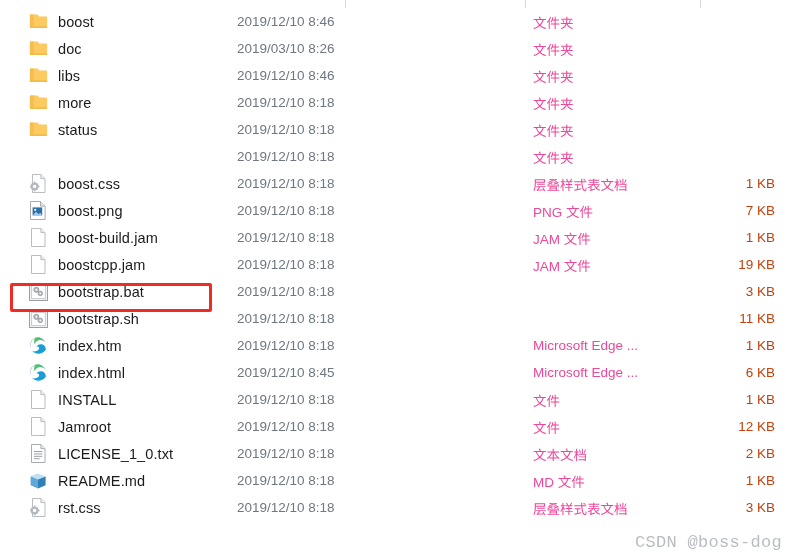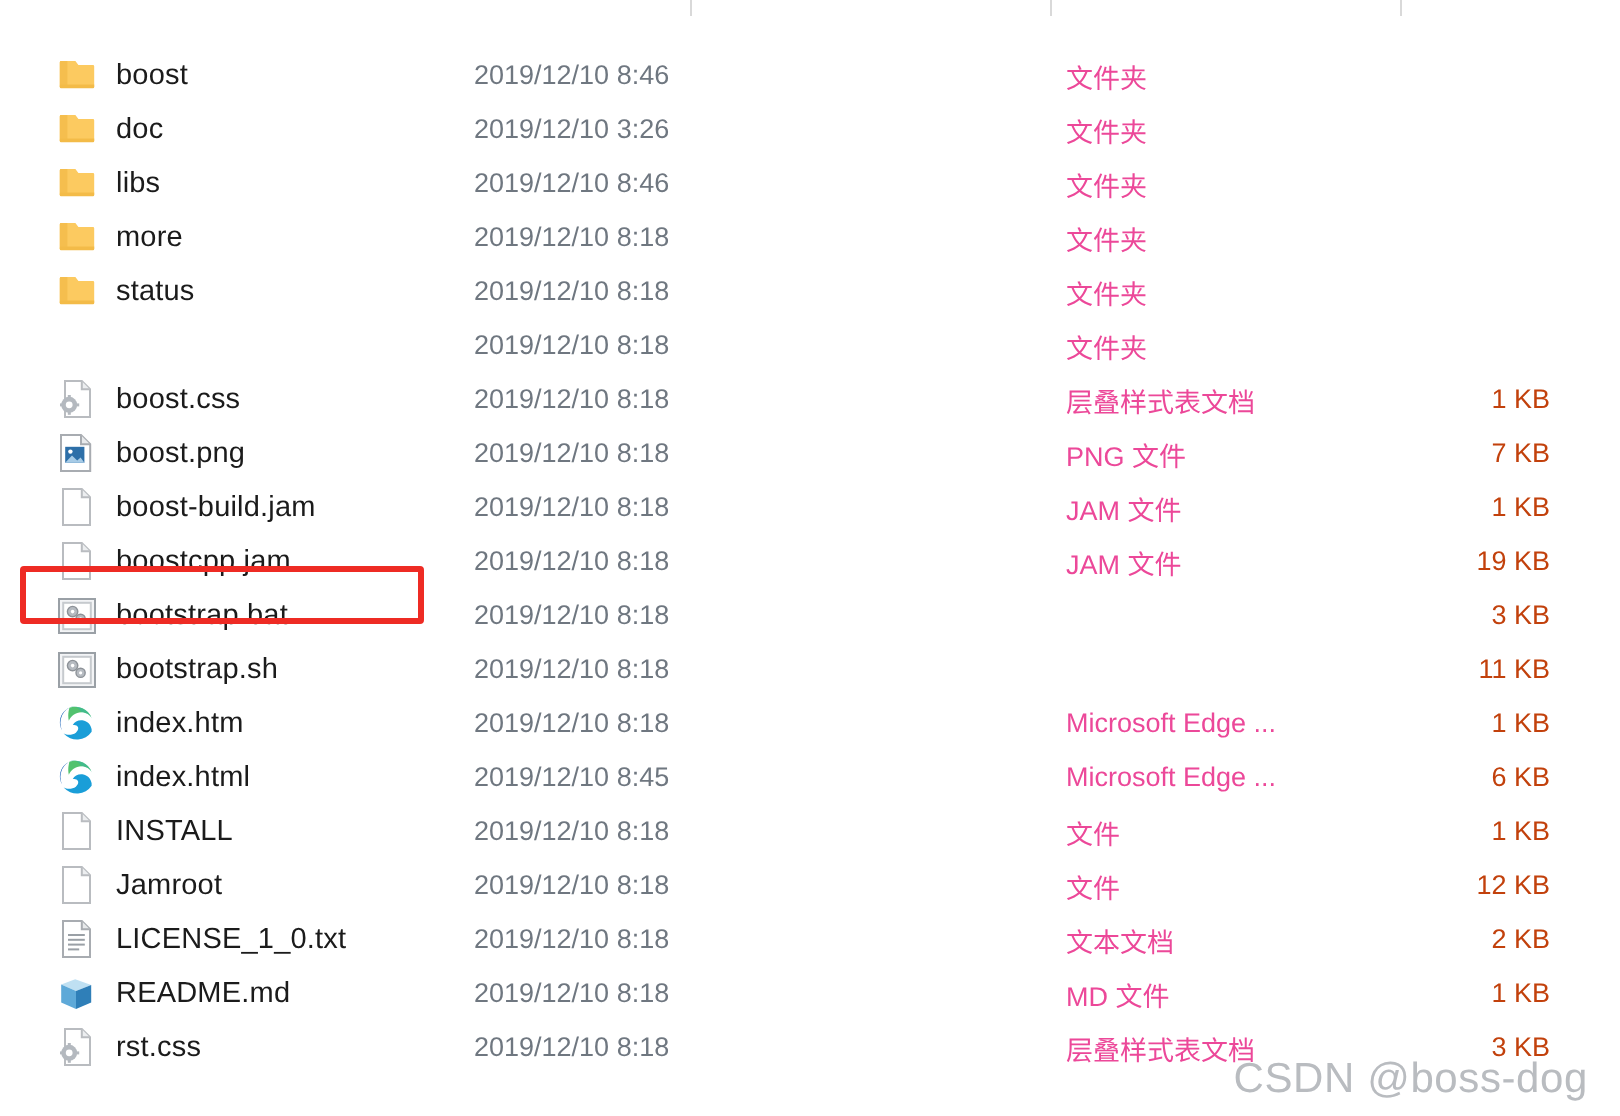--- a/index.html
+++ b/index.html
@@ -23,21 +23,21 @@
     position: absolute;
     top: 0;
     width: 1px;
     height: 8px;
     background: #d9d9d9;
   }
 
   
   .file-list {
     position: absolute;
-    top: 24px;
+    top: 8px;
     left: 0;
     width: 810px;
   }
   .file-row {
     position: relative;
     display: flex;
     align-items: center;
     height: 27px;
     width: 810px;
     white-space: nowrap;
@@ -100,25 +100,26 @@
     height: 29px;
     border: 3px solid #ee2b24;
     border-radius: 2px;
     pointer-events: none;
     z-index: 5;
   }
 
   
   .watermark {
     position: absolute;
-    right: 16px;
+    right: 28px;
     bottom: 6px;
-    font-size: 21px;
+    font-size: 17px;
     color: #b9bcc0;
     letter-spacing: 0.3px;
+    font-family: Liberation Mono, monospace;
   }
 
   svg { display: block; }
 </style>
 </head>
 <body>
 
 <div id="explorer">
 
   <div class="col-tick" style="left:345px;"></div>
@@ -145,21 +146,21 @@
         <div class="cell-name">
           <span class="icon-wrap">
             <svg width="19" height="17" viewBox="0 0 19 17">
         <path d="M1.5 1.5 h7.2 l1.5 2 h7.3 a0.6 0.6 0 0 1 0.6 0.6 v10.3 a0.6 0.6 0 0 1 -0.6 0.6 h-16 a0.6 0.6 0 0 1 -0.6 -0.6 v-12.3 a0.6 0.6 0 0 1 0.6 -0.6 z" fill="#fcca60"></path>
         <path d="M1.5 1.5 h3.2 v13.5 h-3.2 a0.6 0.6 0 0 1 -0.6 -0.6 v-12.3 a0.6 0.6 0 0 1 0.6 -0.6 z" fill="#f5be4e"></path>
         <path d="M1.0 13.2 h17.1 v1.3 a0.6 0.6 0 0 1 -0.6 0.6 h-16 a0.6 0.6 0 0 1 -0.6 -0.6 z" fill="#f3bb48"></path>
       </svg>
           </span>
           <span class="name-text">doc</span>
         </div>
-        <div class="cell-date">2019/12/10 3:26</div>
+        <div class="cell-date">2019/03/10 8:26</div>
         <div class="cell-type">文件夹</div>
         <div class="cell-size"></div>
       </div>
       <div class="file-row">
         <div class="cell-name">
           <span class="icon-wrap">
             <svg width="19" height="17" viewBox="0 0 19 17">
         <path d="M1.5 1.5 h7.2 l1.5 2 h7.3 a0.6 0.6 0 0 1 0.6 0.6 v10.3 a0.6 0.6 0 0 1 -0.6 0.6 h-16 a0.6 0.6 0 0 1 -0.6 -0.6 v-12.3 a0.6 0.6 0 0 1 0.6 -0.6 z" fill="#fcca60"></path>
         <path d="M1.5 1.5 h3.2 v13.5 h-3.2 a0.6 0.6 0 0 1 -0.6 -0.6 v-12.3 a0.6 0.6 0 0 1 0.6 -0.6 z" fill="#f5be4e"></path>
         <path d="M1.0 13.2 h17.1 v1.3 a0.6 0.6 0 0 1 -0.6 0.6 h-16 a0.6 0.6 0 0 1 -0.6 -0.6 z" fill="#f3bb48"></path>

